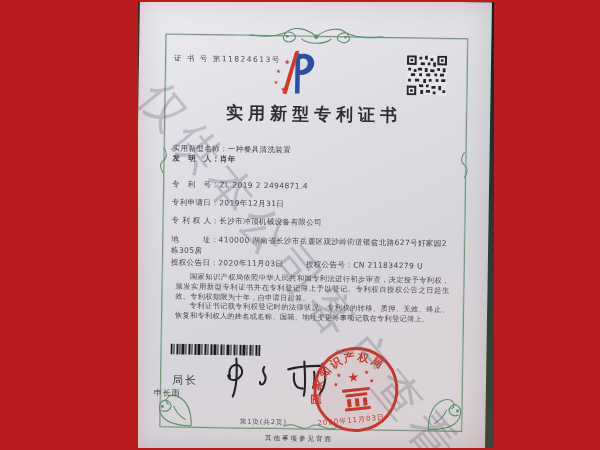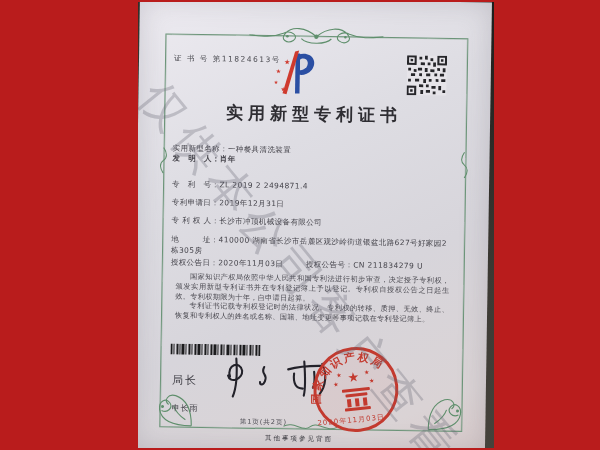--- a/index.html
+++ b/index.html
@@ -19,21 +19,21 @@
   .title{position:absolute;left:0;right:0;top:103px;text-align:center;
          font-family:"DejaVu Serif","Liberation Serif",serif;font-weight:bold;
          font-size:17px;letter-spacing:5px;color:#2f2e33;}
   .line{position:absolute;left:35px;font-size:7.5px;color:#46454c;letter-spacing:.4px;white-space:nowrap;}
   .addr{position:absolute;left:35px;top:236px;width:282px;font-size:7.5px;line-height:11px;color:#46454c;letter-spacing:.4px;white-space:normal;}
   .grant-no{position:absolute;left:170px;top:260px;font-size:7.5px;color:#46454c;letter-spacing:.4px;}
   .paras{position:absolute;left:40px;top:274px;width:274px;}
   .paras p{margin:0;font-size:7.2px;line-height:9.8px;color:#4c4b52;text-align:justify;text-indent:2em;letter-spacing:.3px;}
   .barcode{position:absolute;left:36px;top:346px;}
   .signer-title{position:absolute;left:38px;top:375px;font-size:11px;color:#3f3e45;letter-spacing:2px;}
-  .signer-name{position:absolute;left:38px;top:390px;font-size:8px;color:#3f3e45;letter-spacing:1px;margin-top:15px;}
+  .signer-name{position:absolute;left:20px;top:390px;font-size:8px;color:#3f3e45;letter-spacing:1px;}
   .signature{position:absolute;left:82px;top:356px;}
   .seal{position:absolute;left:176px;top:342px;transform:rotate(-7deg);}
   .seal-date{position:absolute;left:184px;top:415px;font-size:7px;color:#c0392e;letter-spacing:1px;transform:rotate(-6deg);white-space:nowrap;}
   .page-note{position:absolute;left:40px;top:419px;width:180px;text-align:center;font-size:6.5px;color:#4a4950;letter-spacing:1px;}
   .back-note{position:absolute;left:0;right:20px;top:435px;text-align:center;font-size:6.5px;color:#3d3c42;letter-spacing:2px;}
   .watermark{position:absolute;left:34px;top:72px;transform:rotate(50deg);transform-origin:0 0;
              font-family:"DejaVu Serif","Liberation Serif",serif;font-size:46px;letter-spacing:7px;
              color:rgba(100,100,112,.30);white-space:nowrap;z-index:9;pointer-events:none;}
 </style>
 </head>

